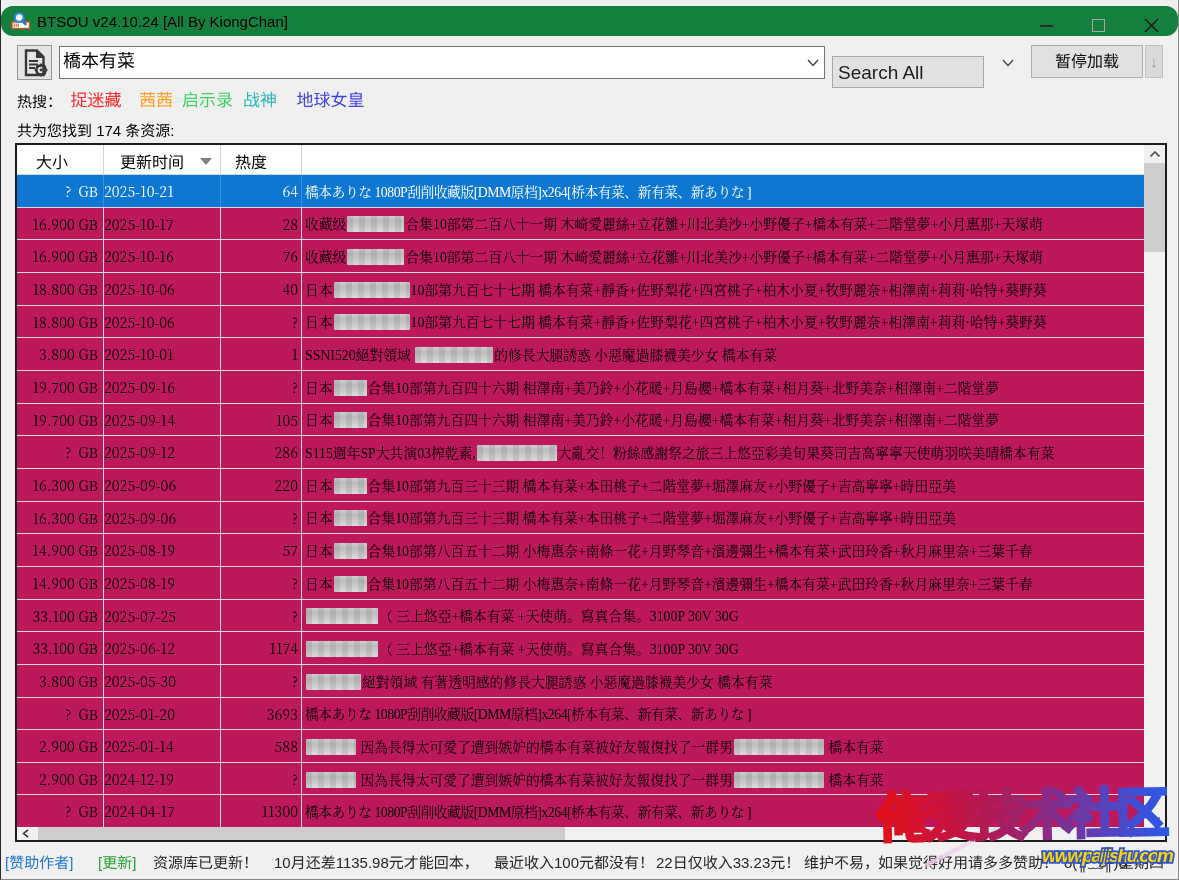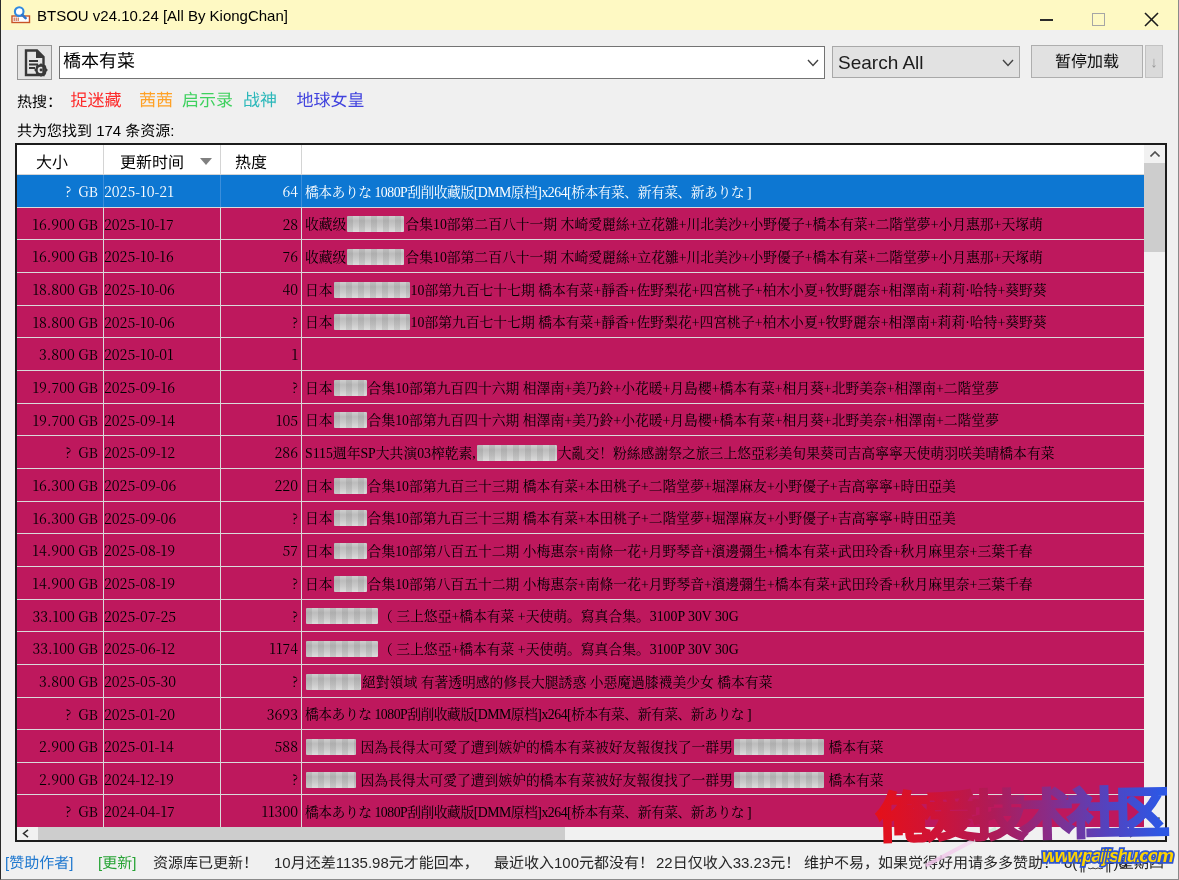--- a/index.html
+++ b/index.html
@@ -1,28 +1,28 @@
 <!DOCTYPE html>
 <html lang="zh-CN"><head><meta charset="utf-8">
 <style>
 * { margin:0; padding:0; box-sizing:border-box; }
 html,body { width:1179px; height:880px; overflow:hidden; }
 body { position:relative; background:#f0f0f0; font-family:"Liberation Sans",sans-serif;
   border-left:1px solid #2a2a2a; border-right:1px solid #8a8a8a; border-bottom:1px solid #8a8a8a; }
 .abs { position:absolute; }
 
-#titlebar { position:absolute; left:0; top:0; width:1177px; height:30px; background:#fef9c3; }
+#titlebar { position:absolute; left:0; top:6px; width:1177px; height:30px; background:#15803d;border-radius:12px; }
 #title { position:absolute; left:36px; top:7px; font-size:15px; color:#000; }
 #minbtn { position:absolute; left:1039px; top:19px; width:13px; height:2px; background:#2b2b2b; }
 #maxbtn { position:absolute; left:1091px; top:13px; width:13px; height:13px; border:1px solid #a6a6a6; }
 
 #gearbtn { position:absolute; left:16px; top:45px; width:35px; height:35px; background:#e5e5e5; border:1px solid #969696; }
 #searchbox { position:absolute; left:58px; top:46px; width:766px; height:33px; background:#fff; border:1px solid #737373; }
 #searchtext { position:absolute; left:62px; top:52px; font-size:18px; line-height:18px; color:#000; }
-#combo2 { position:absolute; left:831px; top:46px; width:188px; height:32px; background:#e2e2e2; border:1px solid #a8a8a8; }
+#combo2 { position:absolute; left:831px; top:56px; width:152px; height:32px; background:#e2e2e2; border:1px solid #a8a8a8; }
 #combo2 span { position:absolute; left:5px; top:5px; font-size:19px; color:#1c1c1c; }
 #pausebtn { position:absolute; left:1030px; top:45px; width:112px; height:33px; background:#e1e1e1; border:1px solid #aeaeae;
   text-align:center; font-size:16px; color:#0a0a0a; line-height:31px; }
 #dlbtn { position:absolute; left:1144px; top:45px; width:18px; height:33px; background:#dadada; border:1px solid #c2c2c2;
   text-align:center; color:#989898; font-size:15px; line-height:31px; }
 
 #hotlabel { position:absolute; left:16px; top:92.5px; font-size:15px; line-height:17px; color:#000; }
 .hot { position:absolute; top:91px; font-size:17px; line-height:19px; }
 #foundrow { position:absolute; left:16px; top:118.5px; font-size:15px; color:#000; }
 
@@ -165,20 +165,21 @@
 <div class="row">
         <div class="c1">18.800 GB</div>
         <div class="c2">2025-10-06</div>
         <div class="c3">?</div>
         <div class="c4">日本<span class="mz" style="width:76px"></span>10部第九百七十七期 橋本有菜+靜香+佐野梨花+四宮桃子+柏木小夏+牧野麗奈+相澤南+莉莉·哈特+葵野葵</div>
       </div>
 <div class="row">
         <div class="c1">3.800 GB</div>
         <div class="c2">2025-10-01</div>
         <div class="c3">1</div>
+        <div class="c4">SSNI520絕對領域 <span class="mz" style="width:78px"></span>的修長大腿誘惑 小惡魔過膝襪美少女 橋本有菜</div>
       </div>
 <div class="row">
         <div class="c1">19.700 GB</div>
         <div class="c2">2025-09-16</div>
         <div class="c3">?</div>
         <div class="c4">日本<span class="mz" style="width:33px"></span>合集10部第九百四十六期 相澤南+美乃鈴+小花暖+月島櫻+橋本有菜+相月葵+北野美奈+相澤南+二階堂夢</div>
       </div>
 <div class="row">
         <div class="c1">19.700 GB</div>
         <div class="c2">2025-09-14</div>

